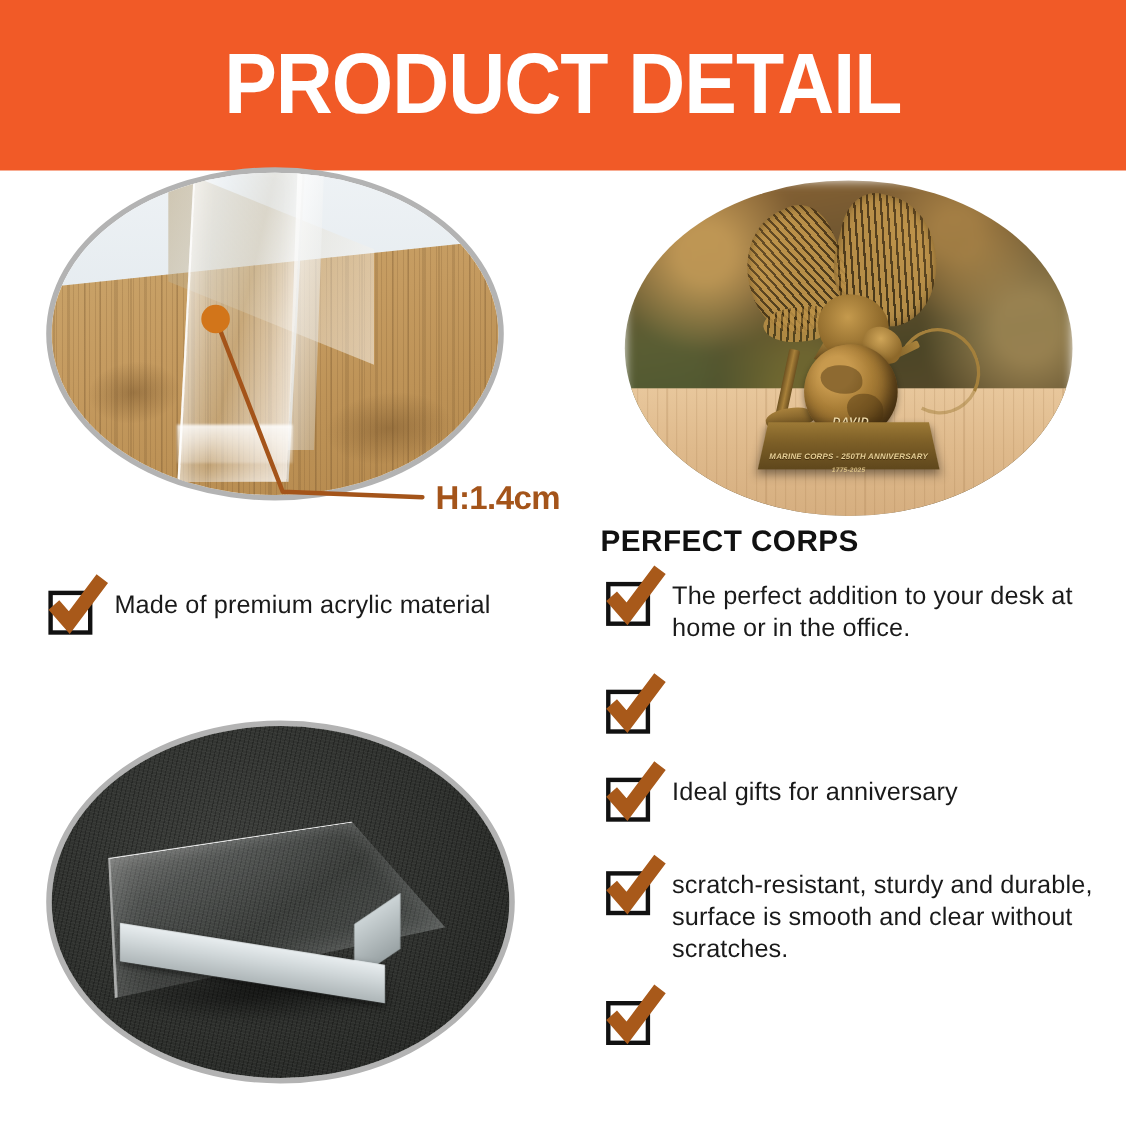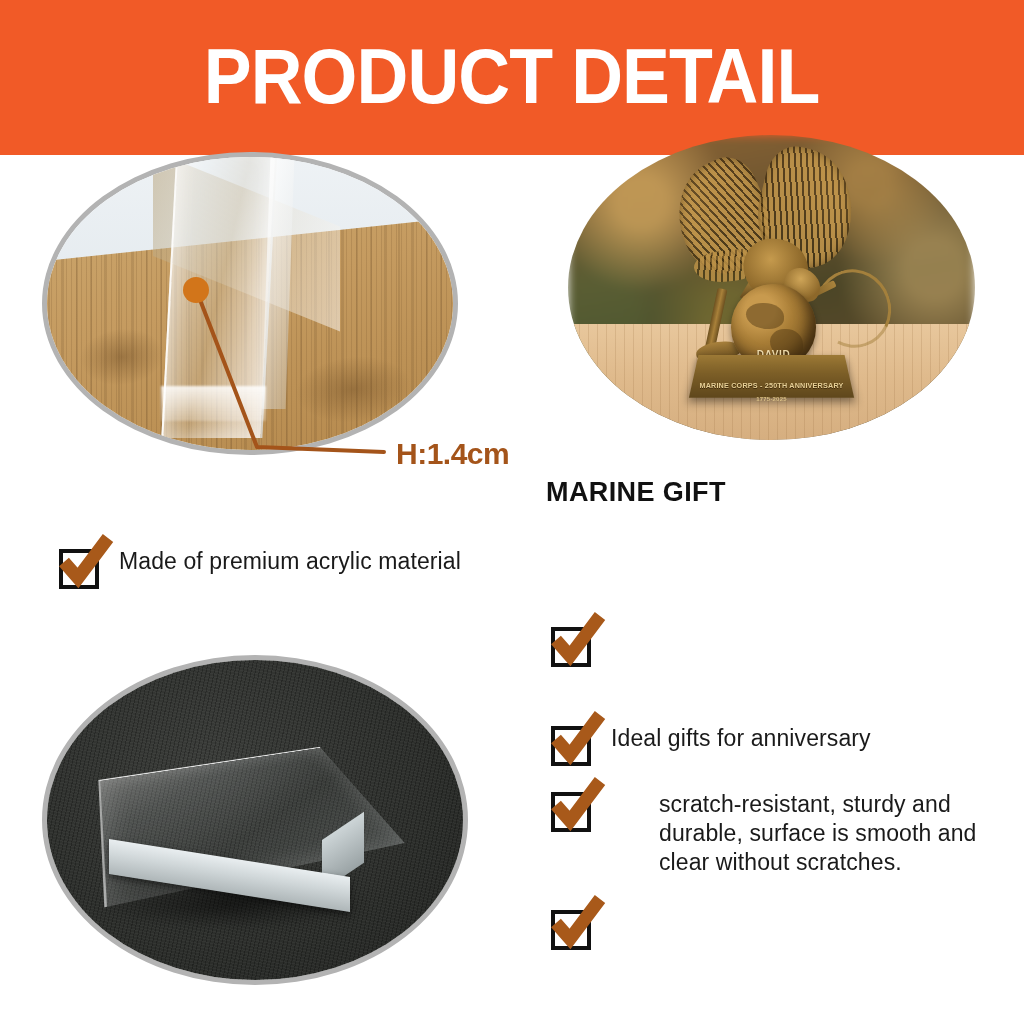--- a/index.html
+++ b/index.html
@@ -98,21 +98,21 @@
   
   #callout-layer{position:absolute;left:0;top:0;width:1024px;height:1024px;pointer-events:none;}
   .callout-label{
     position:absolute;
     font-family:"Liberation Sans",sans-serif;
     font-weight:bold;font-size:30px;
     color:#a4541a;letter-spacing:-0.5px;white-space:nowrap;
   }
 
   
-  #img-eagle-statue{left:568px;top:135px;width:407px;height:305px;}
+  #img-eagle-statue{left:568px;top:164px;width:407px;height:305px;font-style:italic;}
   .bokeh-bg{
     position:absolute;inset:0;
     background:
       radial-gradient(circle at 18% 22%, rgba(214,170,96,0.75) 0 6%, rgba(0,0,0,0) 22%),
       radial-gradient(circle at 74% 16%, rgba(205,158,84,0.55) 0 5%, rgba(0,0,0,0) 20%),
       radial-gradient(circle at 90% 44%, rgba(222,186,120,0.5) 0 7%, rgba(0,0,0,0) 24%),
       radial-gradient(circle at 40% 60%, rgba(150,140,60,0.45) 0 8%, rgba(0,0,0,0) 26%),
       radial-gradient(circle at 8% 58%, rgba(90,110,60,0.5) 0 8%, rgba(0,0,0,0) 28%),
       linear-gradient(170deg,#8c6434 0%, #6d5530 26%, #4b4526 52%, #5a4a2a 74%, #3c3520 100%);
     filter:blur(5px);
@@ -363,50 +363,58 @@
     <div class="oval-inner">
       <div class="slate-bg"></div>
       <div class="block-shadow"></div>
       <div class="block-top"></div>
       <div class="block-side"></div>
       <div class="block-front"></div>
     </div>
   </div>
 
 
-  <div class="feature-item" style="left:44px;top:547px;width:470px;margin-left:15px;">
+  <div class="feature-item" style="left:44px;top:535px;width:470px;">
     <span class="checkbox">
       <svg class="tick" viewBox="0 0 56 52">
         <path d="M6 26 L20 42 L50 2" fill="none" stroke="#a8591a" stroke-width="13" stroke-linecap="butt" stroke-linejoin="miter"></path>
       </svg>
     </span>
     <span class="feature-text narrow">Made of premium acrylic material</span>
   </div>
 
-  <div class="section-heading" id="heading-perfect-gift">MARINE GIFT</div>
-
+  <div class="section-heading" id="heading-perfect-gift">PERFECT CORPS</div>
+
+  <div class="feature-item" style="left:551px;top:527px;width:450px;">
+    <span class="checkbox">
+      <svg class="tick" viewBox="0 0 56 52">
+        <path d="M6 26 L20 42 L50 2" fill="none" stroke="#a8591a" stroke-width="13" stroke-linecap="butt" stroke-linejoin="miter"></path>
+      </svg>
+    </span>
+    <span class="feature-text wide">The perfect addition to your desk at home or in the office.</span>
+  </div>
 
   <div class="feature-item" style="left:551px;top:625px;width:450px;">
     <span class="checkbox">
       <svg class="tick" viewBox="0 0 56 52">
         <path d="M6 26 L20 42 L50 2" fill="none" stroke="#a8591a" stroke-width="13" stroke-linecap="butt" stroke-linejoin="miter"></path>
       </svg>
     </span>
   </div>
 
-  <div class="feature-item" style="left:551px;top:724px;width:450px;">
+  <div class="feature-item" style="left:551px;top:705px;width:450px;">
     <span class="checkbox">
       <svg class="tick" viewBox="0 0 56 52">
         <path d="M6 26 L20 42 L50 2" fill="none" stroke="#a8591a" stroke-width="13" stroke-linecap="butt" stroke-linejoin="miter"></path>
       </svg>
     </span>
     <span class="feature-text wide">Ideal gifts for anniversary</span>
   </div>
 
-  <div class="feature-item" style="left:551px;top:790px;width:455px;gap:48px;">
+  <div class="feature-item" style="left:551px;top:790px;width:455px;">
     <span class="checkbox">
       <svg class="tick" viewBox="0 0 56 52">
         <path d="M6 26 L20 42 L50 2" fill="none" stroke="#a8591a" stroke-width="13" stroke-linecap="butt" stroke-linejoin="miter"></path>
       </svg>
     </span>
     <span class="feature-text wide">scratch-resistant, sturdy and durable, surface is smooth and clear without scratches.</span>
   </div>
 
   <div class="feature-item" style="left:551px;top:908px;width:450px;">
     <span class="checkbox">

